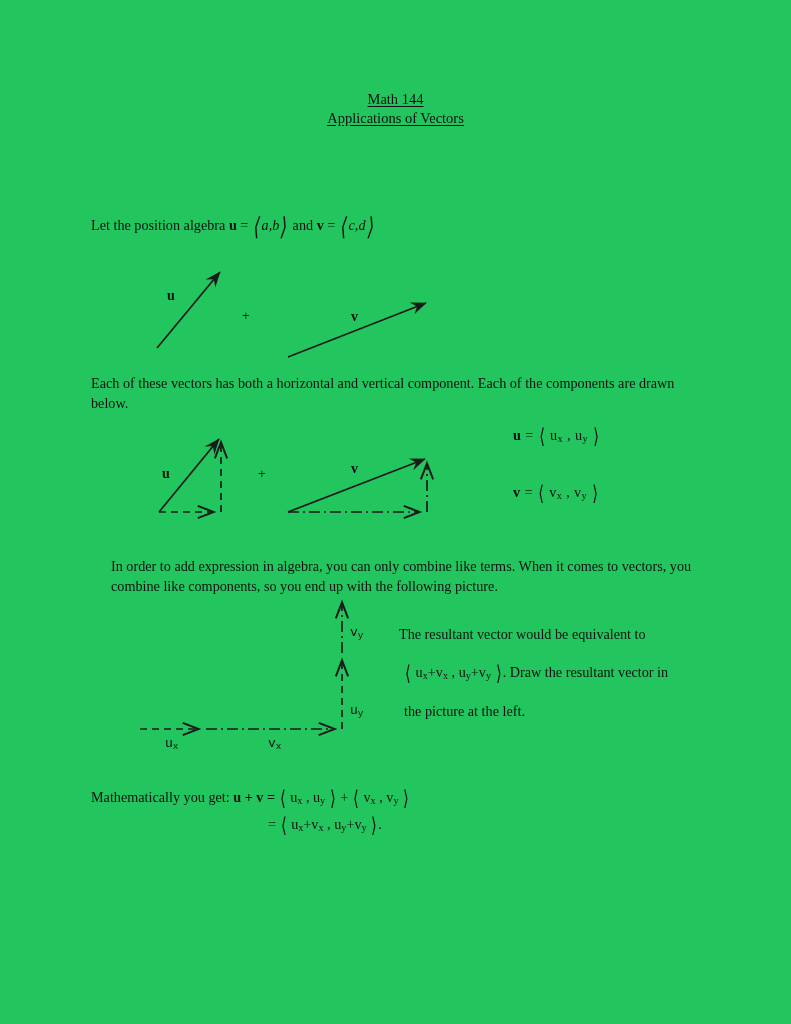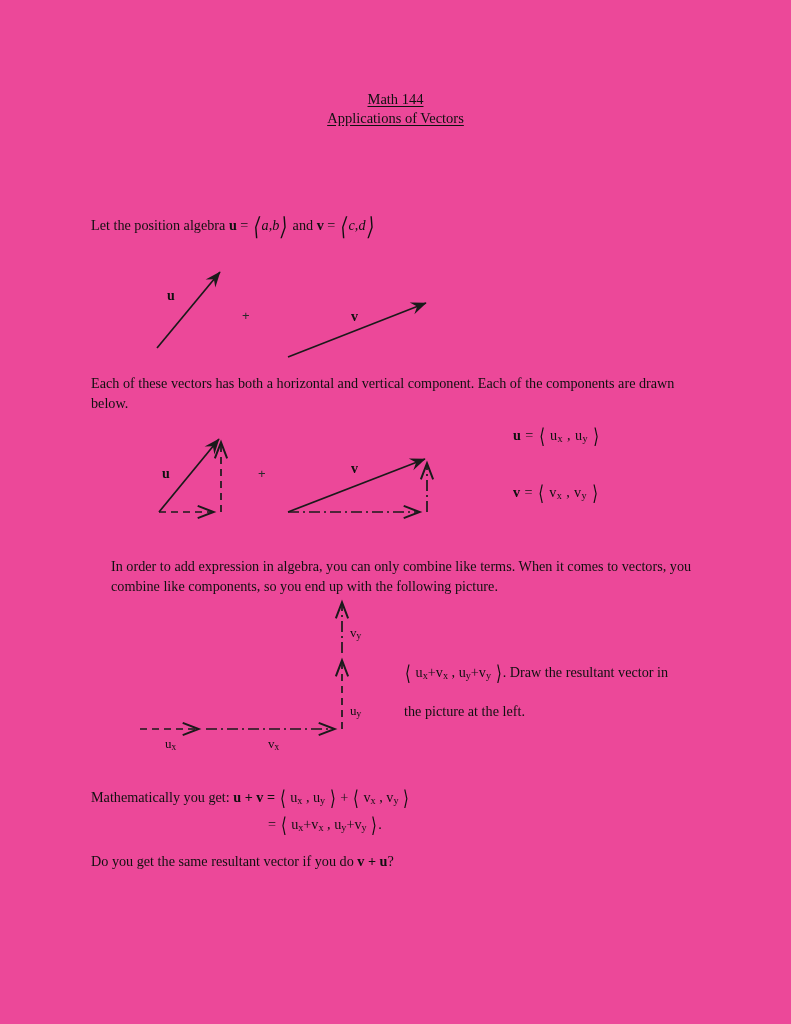--- a/index.html
+++ b/index.html
@@ -13,21 +13,21 @@
     position: relative;
     font-family: "Liberation Serif", "DejaVu Serif", serif;
     color: #101010;
     overflow: hidden;
   }
   .page {
     position: absolute;
     left: 0; top: 0;
     width: 791px;
     height: 1024px;
-    background: #ec4899;
+    background: #22c55e;
   }
   .title-block {
     position: absolute;
     left: 0;
     top: 90px;
     width: 791px;
     text-align: center;
   }
   .title-line {
     font-size: 14.5px;
@@ -76,21 +76,21 @@
   }
   .veclabel {
     position: absolute;
     font-weight: bold;
     font-size: 14px;
     font-family: "Liberation Serif", serif;
   }
   .complabel {
     position: absolute;
     font-size: 13px;
-    font-family: Liberation Serif, serif;
+    font-family: Liberation Mono, monospace;
   }
   svg { position: absolute; left: 0; top: 0; overflow: visible; }
   .diagram { position: absolute; }
 </style>
 </head>
 <body>
 
 <div class="page">
 
   <div class="title-block">
@@ -162,20 +162,21 @@
     <line x1="206" y1="729" x2="334" y2="729" stroke="#1a1a1a" stroke-width="1.7" stroke-dasharray="11,4,2,4" marker-end="url(#ahs)"></line>
 
     <line x1="342" y1="729" x2="342" y2="661" stroke="#1a1a1a" stroke-width="1.7" stroke-dasharray="7,5" marker-end="url(#ahs)"></line>
     <line x1="342" y1="653" x2="342" y2="603" stroke="#1a1a1a" stroke-width="1.7" stroke-dasharray="11,4,2,4" marker-end="url(#ahs)"></line>
   </svg>
   <div class="complabel" style="left:165px; top:736px;"><span>u</span><sub>x</sub></div>
   <div class="complabel" style="left:268px; top:736px;"><span>v</span><sub>x</sub></div>
   <div class="complabel" style="left:350px; top:703px;"><span>u</span><sub>y</sub></div>
   <div class="complabel" style="left:350px; top:625px;"><span>v</span><sub>y</sub></div>
 
+  <div class="para" style="left:399px; top:625px; width:300px;">The resultant vector would be equivalent to</div>
 
   <div class="para" style="left:404px; top:702px; width:300px;">the picture at the left.</div>
 
   <div class="para" style="left:404px; top:663px; width:300px;">
     <span class="ang">⟨</span>
     <span>u<sub>x</sub>+v<sub>x</sub></span>
     <span>,</span>
     <span>u<sub>y</sub>+v<sub>y</sub></span>
     <span class="ang">⟩</span><span>. Draw the resultant vector in</span>
   </div>
@@ -198,17 +199,14 @@
 
   <div class="para" style="left:268px; top:815px; width:420px;">
     <span>=</span>
     <span class="ang">⟨</span>
     <span><span>u</span><sub>x</sub>+<span>v</span><sub>x</sub></span>
     <span>,</span>
     <span><span>u</span><sub>y</sub>+<span>v</span><sub>y</sub></span>
     <span class="ang">⟩</span><span>.</span>
   </div>
 
-  <div class="para" style="left:91px; top:852px; width:600px;">
-    <span>Do you get the same resultant vector if you do </span><span class="bold">v + u</span><span>?</span>
-  </div>
 
 </div>
 
 </body></html>

